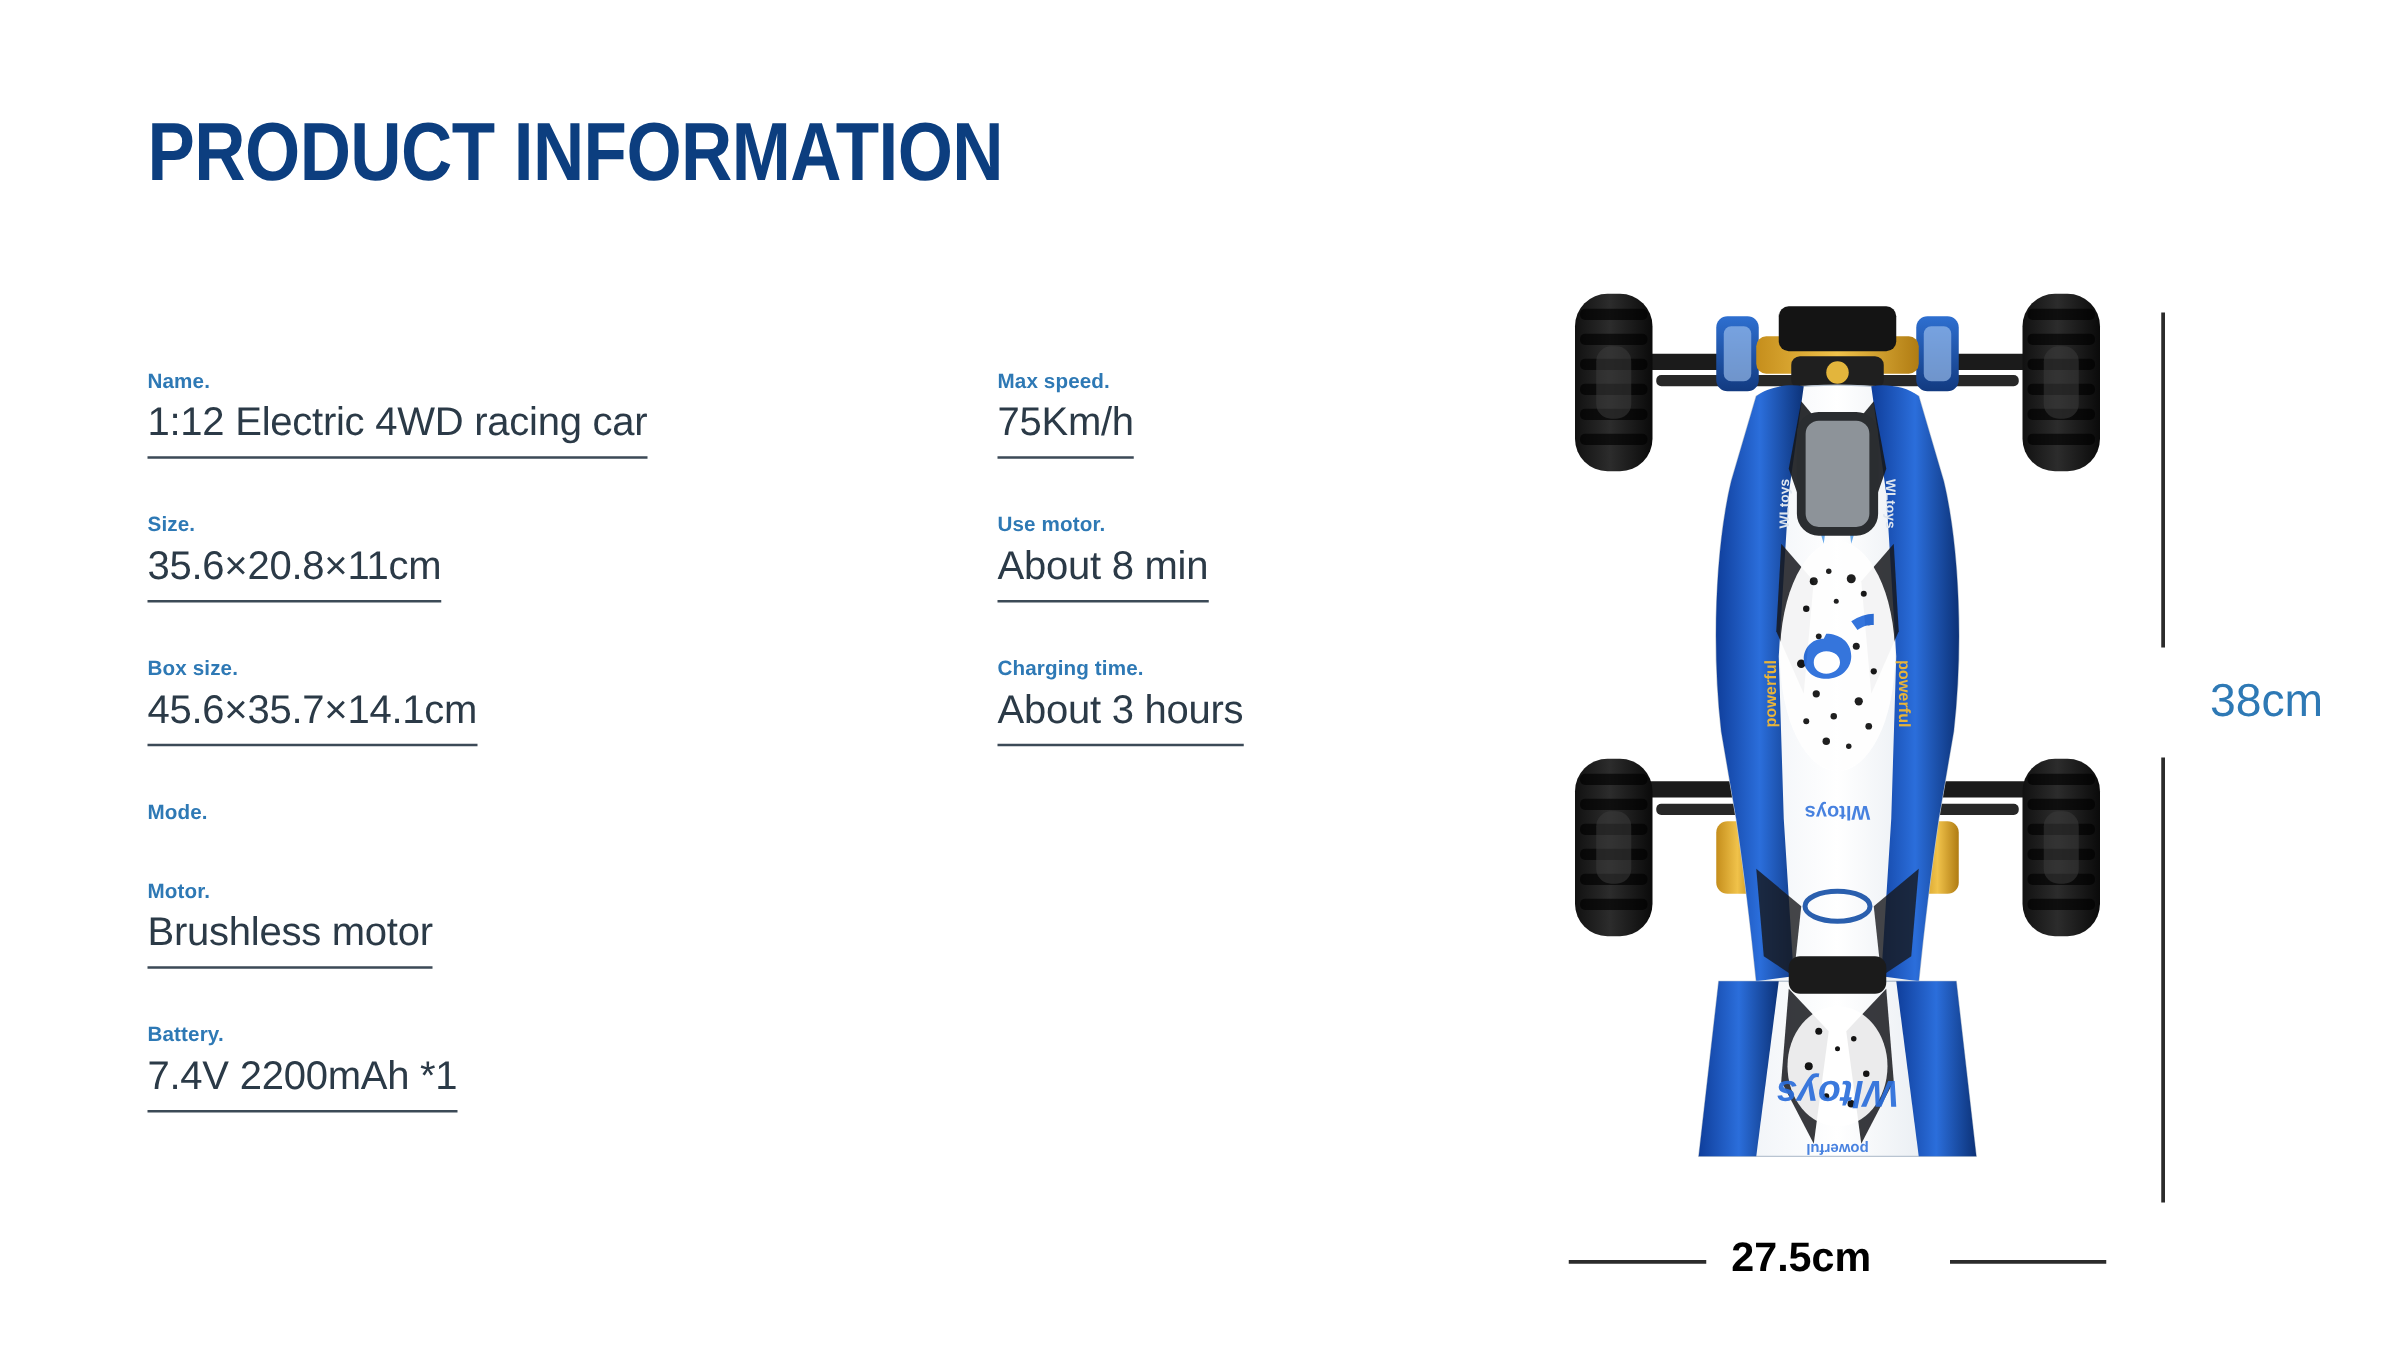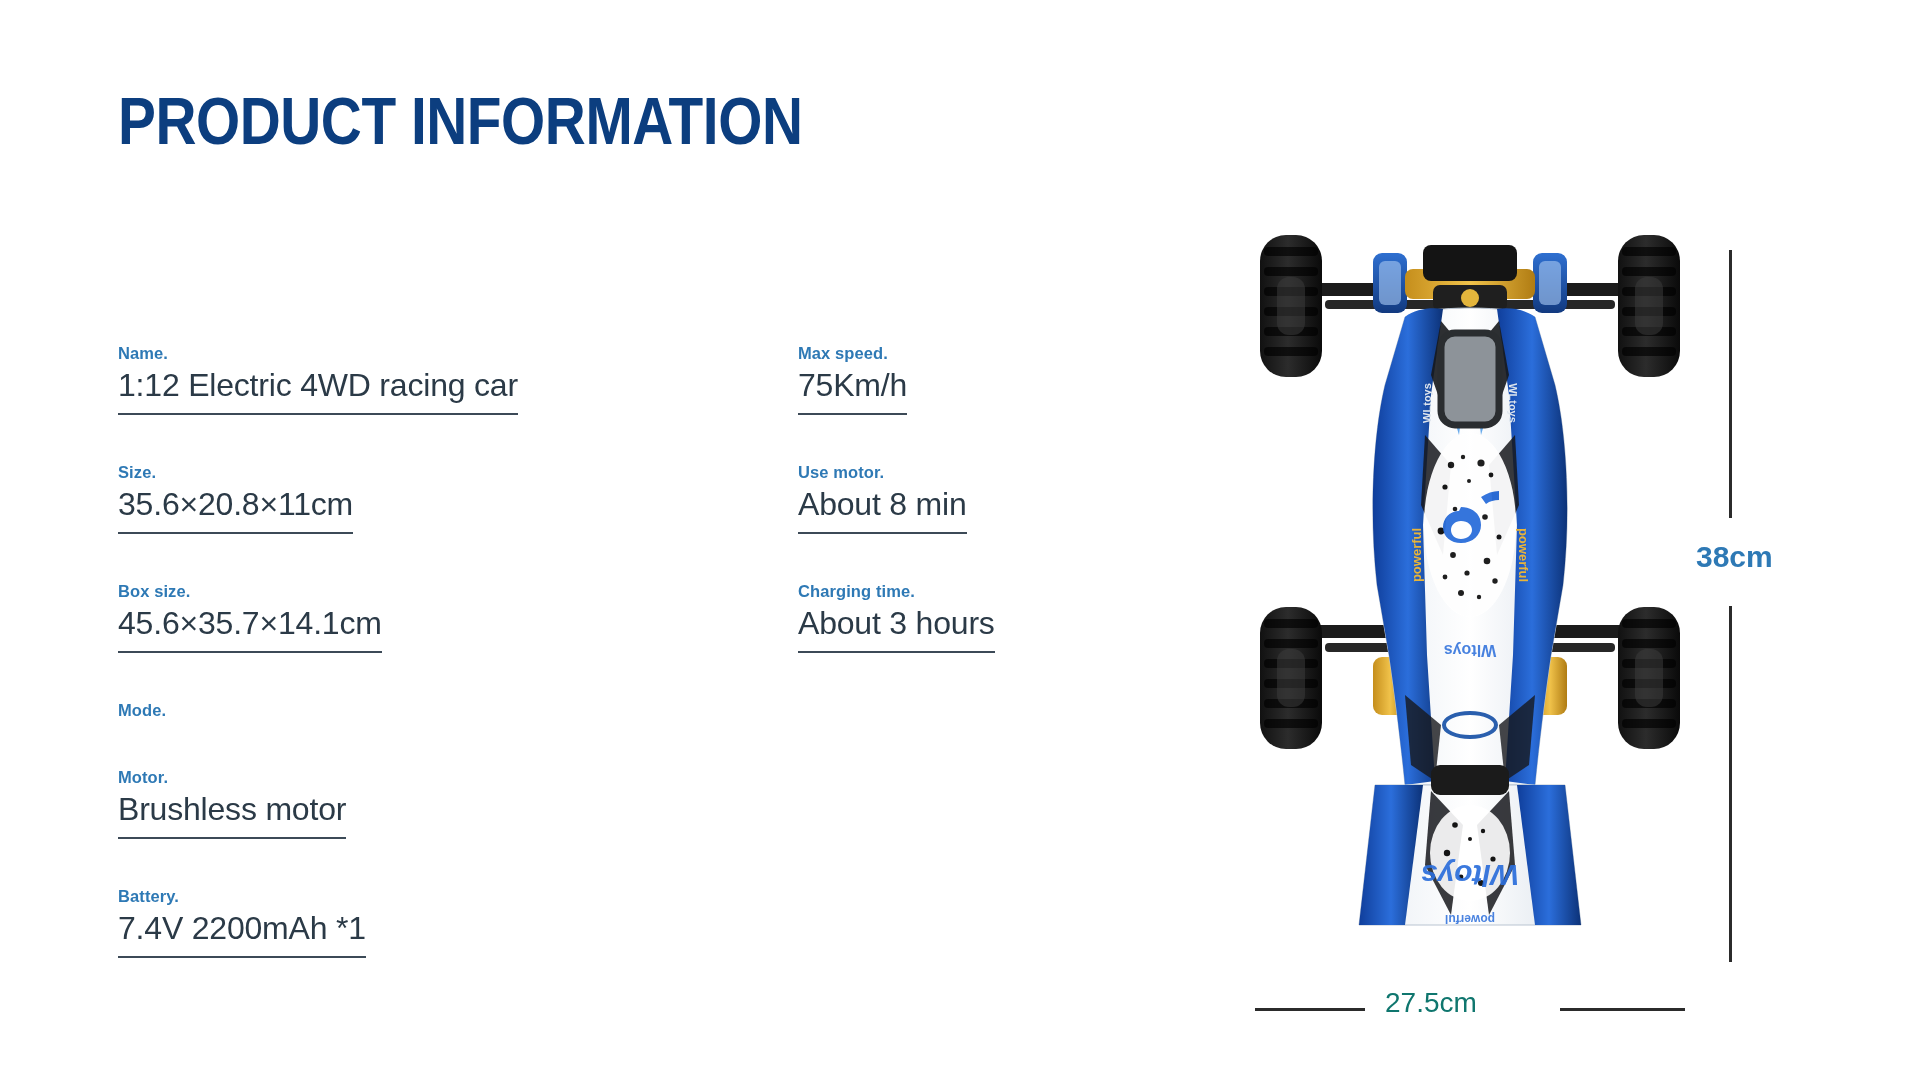--- a/index.html
+++ b/index.html
@@ -38,21 +38,20 @@
   .col-left  { left:0px;   width:700px; }
   .col-right { left:680px; width:360px; }
 
   .spec-row { margin-bottom:44px; }
   .spec-label {
     font-size:16.5px;
     font-weight:bold;
     color:#2E79B5;
     letter-spacing:0.1px;
     margin-bottom:2px;
-    margin-top:48px;
   }
   .spec-value-wrap { display:inline-block;text-align:center; }
   .spec-value {
     font-size:32px;
     color:#2B3A47;
     letter-spacing:-0.2px;
     white-space:nowrap;
     line-height:1.28;
   }
   .spec-rule {
@@ -65,32 +64,32 @@
   
   .product { position:absolute; left:1255px; top:225px; width:430px; height:760px; }
   .product svg { display:block; }
 
   
   .dim-v { position:absolute; left:1728px; top:250px; height:712px; width:4px; }
   .dim-v .bar { position:absolute; left:1px; width:2.5px; background:#2B2B2B; }
   .dim-v .bar.top    { top:0px;   height:268px; }
   .dim-v .bar.bottom { top:356px; height:356px; }
   .dim-v-label {
-    position:absolute; left:1696px; top:540px;
-    font-size:30px; font-weight:bold; color:#2E79B5;
+    position:absolute; left:1768px; top:540px;
+    font-size:37px; font-weight:normal; color:#2E79B5;
     white-space:nowrap;
   }
 
   .dim-h { position:absolute; left:1255px; top:1007px; width:430px; height:4px; }
   .dim-h .bar { position:absolute; top:1px; height:2.5px; background:#2B2B2B; }
   .dim-h .bar.left  { left:0px;   width:110px; }
   .dim-h .bar.right { left:305px; width:125px; }
   .dim-h-label {
     position:absolute; left:1385px; top:987px;
-    font-size:28px; font-weight:normal; color:#0f766e;
+    font-size:33px; font-weight:bold; color:#000000;
     white-space:nowrap;
   }
 </style>
 </head>
 <body>
 
 <div class="page">
 
   <div class="header">
     <div class="title">PRODUCT INFORMATION</div>

